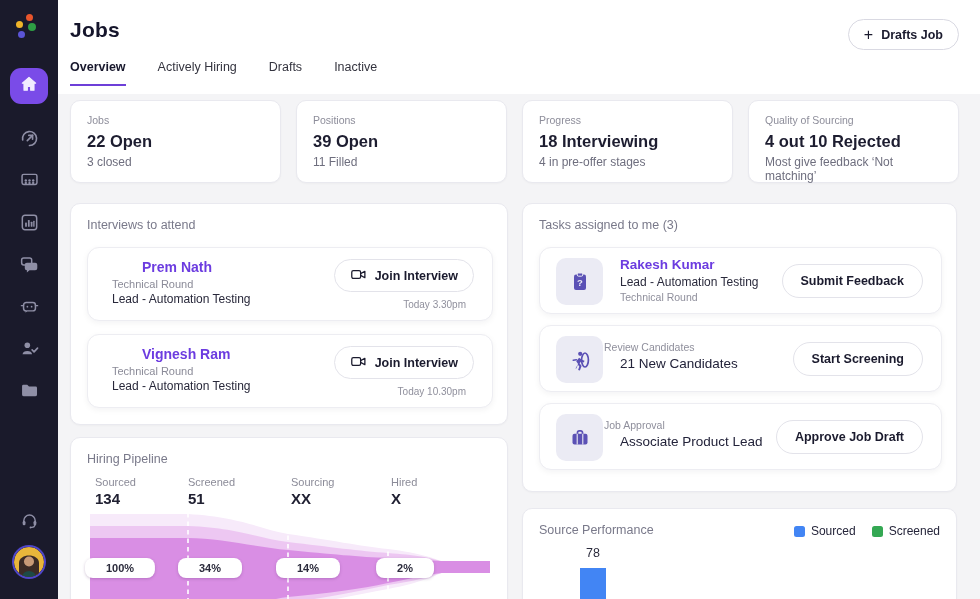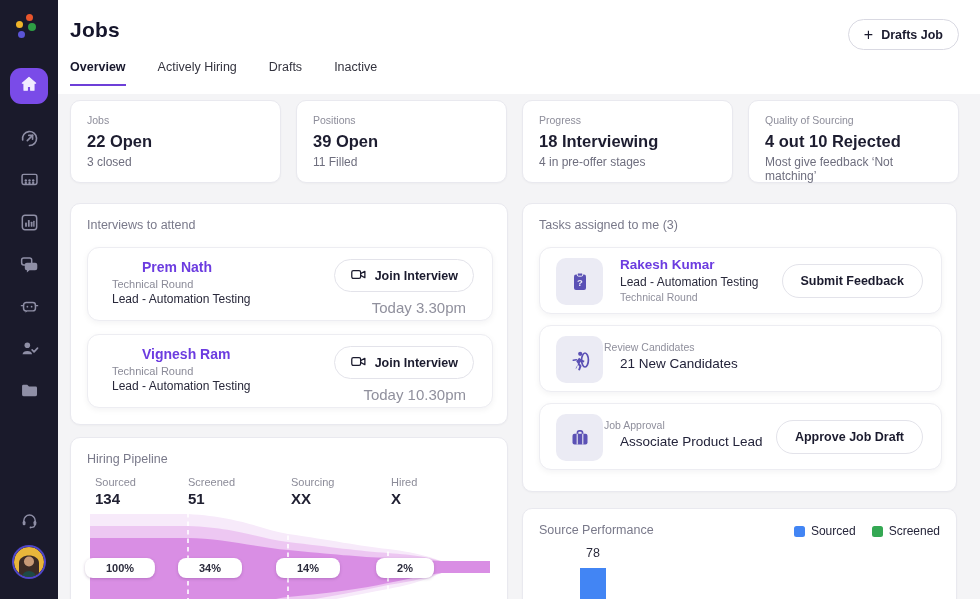--- a/index.html
+++ b/index.html
@@ -39,21 +39,21 @@
   .stat .val { margin-top: 6px; font-size: 16.5px; font-weight: 700; color: #1d1d30; }
   .stat .sub { margin-top: 4px; font-size: 12px; color: #6e6e7e; }
 
   
   .int-item { position: absolute; left: 16px; width: 406px; height: 74px; background: #fff; border: 1px solid #ededf2; border-radius: 12px; box-shadow: 0 2px 6px rgba(20,20,40,.05); }
   .int-name { position: absolute; left: 24px; top: 11px; font-size: 14px; font-weight: 700; color: #6c3ce0; cursor: pointer; margin-left: 30px; }
   .int-round { position: absolute; left: 24px; top: 30px; font-size: 11px; color: #8b8b98; }
   .int-role { position: absolute; left: 24px; top: 44px; font-size: 12px; color: #28283a; }
   .join-btn { position: absolute; right: 18px; top: 11px; height: 33px; padding: 0 15px; background: #fff; border: 1.5px solid #e3e3ea; border-radius: 17px; display: flex; align-items: center; gap: 8px; font-size: 12.5px; font-weight: 700; color: #1b1b2e; cursor: pointer; }
   .join-btn svg { width: 17px; height: 17px; }
-  .int-time { position: absolute; right: 26px; top: 51px; font-size: 15px; color: #90909d; }
+  .int-time { position: absolute; right: 26px; top: 51px; font-size: 10px; color: #90909d; }
 
   
   .task-item { position: absolute; left: 16px; width: 403px; height: 67px; background: #fff; border: 1px solid #ededf2; border-radius: 12px; box-shadow: 0 2px 6px rgba(20,20,40,.05); }
   .task-tile { position: absolute; left: 16px; top: 10px; width: 47px; height: 47px; background: #ebebf4; border-radius: 10px; display: flex; align-items: center; justify-content: center; color: #5b51b5; }
   .task-tile svg { width: 24px; height: 24px; }
   .t-name { position: absolute; left: 80px; top: 9px; font-size: 13.5px; font-weight: 700; color: #6c3ce0; cursor: pointer; }
   .t-line2 { position: absolute; left: 80px; top: 27px; font-size: 12px; color: #2a2a3c; }
   .t-line3 { position: absolute; left: 80px; top: 43px; font-size: 10.5px; color: #8f8f9c; }
   .t-lbl { position: absolute; left: 64px; top: 15px; font-size: 10.5px; color: #8f8f9c; }
   .t-title { position: absolute; left: 80px; top: 30px; font-size: 13.5px; color: #23233a; }
@@ -285,20 +285,21 @@
     <div class="task-tile">
       <svg viewBox="0 0 24 24">
           <ellipse cx="17" cy="12" rx="3.4" ry="7" fill="none" stroke="currentColor" stroke-width="1.7"></ellipse>
           <circle cx="12.2" cy="5.8" r="2.1" fill="currentColor"></circle>
           <path d="M7.5 20.5 l2.6-4.6 -1.9-2.7 2.9-3.4 2.8 1.9 2.6 1 -.7 1.7 -2.7-.9 -1.5 1.8 2 2.6 -1.7 4.6 -1.8-.6 1.2-3.3 -1.4-1.8 -1.6 3.7 Z" fill="currentColor"></path>
           <path d="M5.2 12.2 l3.2-.4" stroke="currentColor" stroke-width="1.5" stroke-linecap="round"></path>
         </svg>
     </div>
     <div class="t-lbl">Review Candidates</div>
     <div class="t-title">21 New Candidates</div>
+    <button class="task-btn">Start Screening</button>
   </div>
 
   <div class="task-item" style="top:199px">
     <div class="task-tile">
       <svg viewBox="0 0 24 24">
           <path d="M9.5 8 V6.6 a1.7 1.7 0 0 1 1.7 -1.7 h1.6 a1.7 1.7 0 0 1 1.7 1.7 V8" fill="none" stroke="currentColor" stroke-width="1.7"></path>
           <rect x="4.5" y="7.8" width="15" height="10.8" rx="2" fill="currentColor"></rect>
           <path d="M9.2 7.8 v10.8 M14.8 7.8 v10.8" stroke="#ebebf4" stroke-width="1.1"></path>
         </svg>
     </div>

